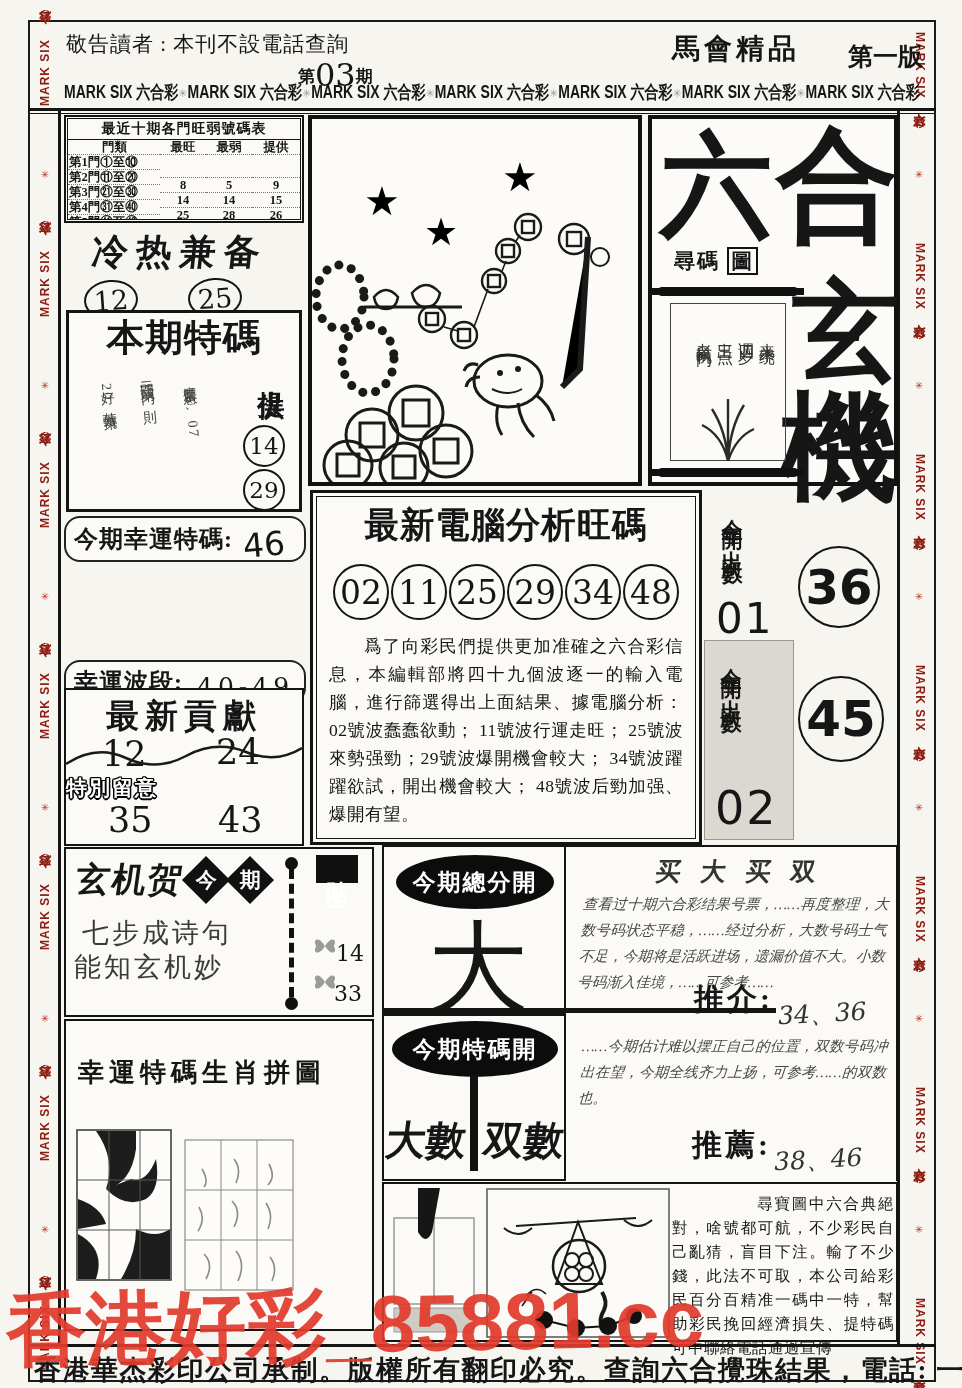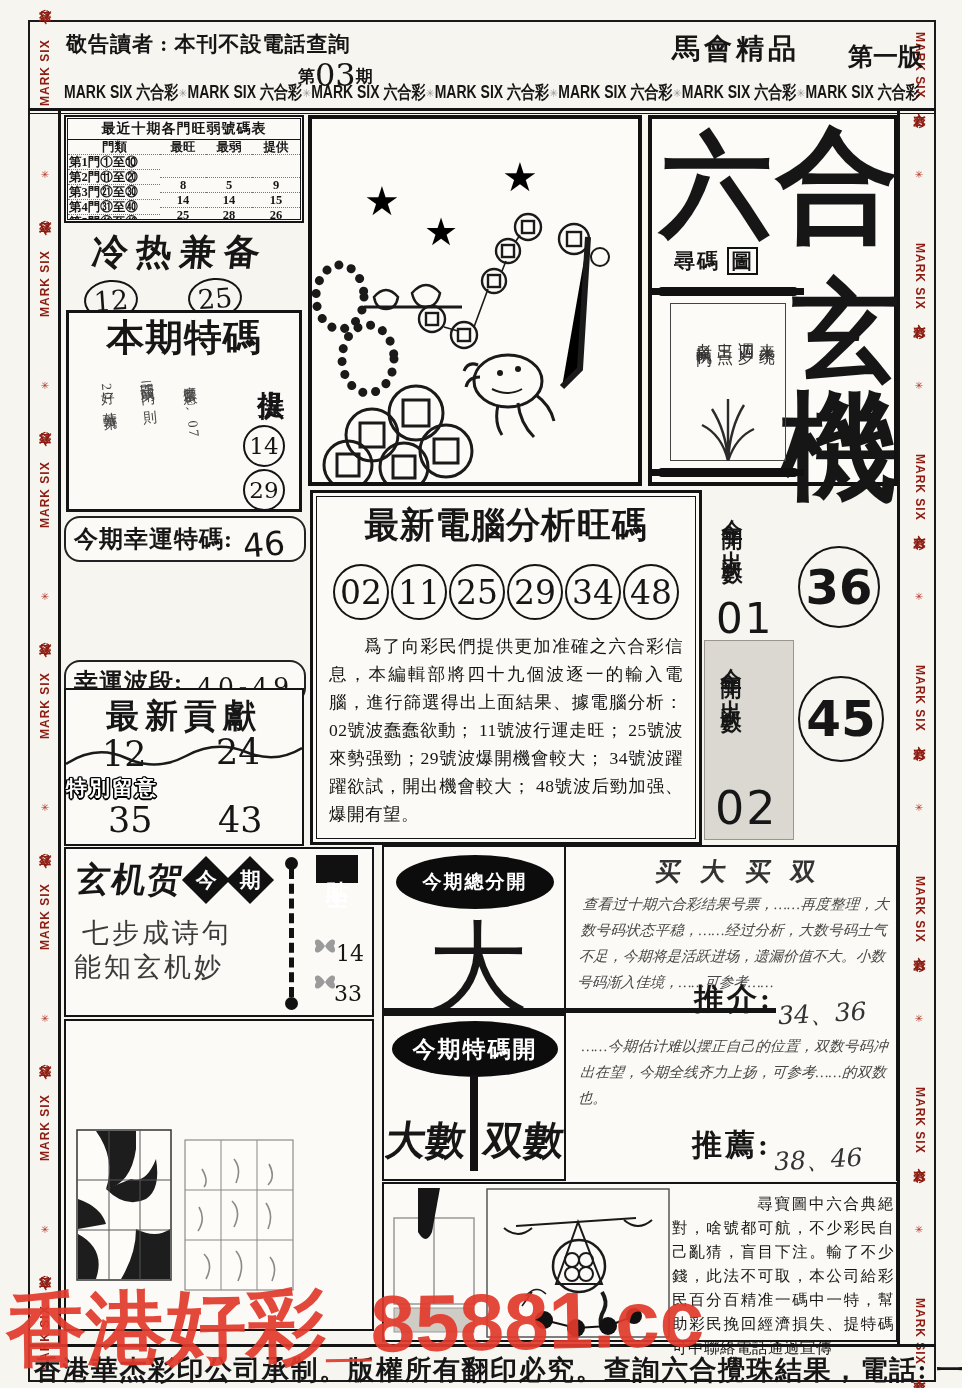--- a/index.html
+++ b/index.html
@@ -13,21 +13,21 @@
   .thin{height:1px}
 
   
   .strip{width:34px;display:flex;flex-direction:column;align-items:center;justify-content:space-between;padding:6px 0}
   .side-label{writing-mode:vertical-rl;text-orientation:mixed;font-family:"Liberation Sans","DejaVu Sans",sans-serif;
               font-weight:bold;font-size:12px;color:#8d1c12;letter-spacing:1px;white-space:nowrap}
   .strip-l .side-label{transform:rotate(180deg)}
   .strip-star{color:#b5352a;font-size:10px}
 
   
-  .notice{font-size:21px;font-weight:bold;letter-spacing:1px}
+  .notice{font-size:21px;font-weight:normal;letter-spacing:1px}
   .main-title{font-size:42px;font-weight:900;letter-spacing:34px;white-space:nowrap}
   .sub-title{font-size:28px;font-weight:900;letter-spacing:4px}
   .edition{font-size:25px;font-weight:bold}
   .issue{font-size:17px;font-weight:bold}
   .issue b{font-size:32px;font-weight:400;font-family:"DejaVu Serif",serif;vertical-align:-4px}
   .brand-row{display:flex;align-items:center;justify-content:space-between;width:836px}
   .brand{font-family:"Liberation Sans","DejaVu Sans",sans-serif;font-weight:bold;font-size:14px;white-space:nowrap;transform:scale(1,1.25)}
   .bsep{color:#999;font-size:11px}
 
   
@@ -280,20 +280,21 @@
       <path d="M12 10 C6 0 0 4 4 10 C0 16 6 20 12 10 C18 0 24 4 20 10 C24 16 18 20 12 10Z" fill="#9b9b9b"></path>
     </svg>
     <span class="abs tipnum" style="right:8px;top:92px">14</span>
     <svg class="abs" style="right:34px;top:122px" width="26" height="22" viewBox="0 0 24 20">
       <path d="M12 10 C6 0 0 4 4 10 C0 16 6 20 12 10 C18 0 24 4 20 10 C24 16 18 20 12 10Z" fill="#9b9b9b"></path>
     </svg>
     <span class="abs tipnum" style="right:10px;top:132px">33</span>
   </div>
 
   <div class="abs puzzle">
+    <div class="pz-title">幸運特碼生肖拼圖</div>
     <svg class="abs" style="left:10px;top:108px" width="96" height="152" viewBox="0 0 96 152">
       <rect x="1" y="1" width="94" height="150" fill="#fdfcf9" stroke="#333" stroke-width="1.5"></rect>
       <path d="M20 2 Q40 30 30 60 Q55 55 60 20 L60 2 Z" fill="#1d1d1d"></path>
       <path d="M30 60 Q50 80 70 70 Q85 60 80 30 Q70 55 55 50 Z" fill="#1d1d1d"></path>
       <path d="M2 70 Q25 78 30 95 L2 100 Z" fill="#1d1d1d"></path>
       <path d="M2 105 Q30 120 20 150 L2 150 Z" fill="#1d1d1d"></path>
       <path d="M60 100 Q80 110 94 100 L94 150 L45 150 Q60 125 60 100Z" fill="#1d1d1d"></path>
       <line x1="1" y1="51" x2="95" y2="51" stroke="#555" stroke-width="1"></line>
       <line x1="1" y1="101" x2="95" y2="101" stroke="#555" stroke-width="1"></line>
       <line x1="33" y1="1" x2="33" y2="151" stroke="#555" stroke-width="1"></line>
@@ -382,21 +383,21 @@
       <div class="abs yo-labels" style="left:12px;top:10px">
         <div>今年開</div>
         <div>出次數</div>
       </div>
       <div class="abs yo-idx" style="left:10px;top:140px;font-size:46px">02</div>
     </div>
     <span class="abs circ bigc" style="left:96px;top:186px;width:86px;height:86px;font-size:50px">45</span>
   </div>
 
   <div class="abs tcol">
-    <div class="oval" style="position:absolute;left:12px;top:8px;width:158px;height:54px;font-size:19px;letter-spacing:2px">今期總分開</div>
+    <div class="oval" style="position:absolute;left:12px;top:8px;width:158px;height:54px;font-size:23px;letter-spacing:2px">今期總分開</div>
     <div class="abs big-da" style="left:44px;top:72px">大</div>
     <div class="abs hl" style="left:-2px;top:164px;width:188px;height:5px"></div>
     <div class="oval" style="position:absolute;left:8px;top:174px;width:166px;height:56px;font-size:23px;letter-spacing:2px">今期特碼開</div>
     <div class="abs" style="left:86px;top:228px;width:8px;height:96px;background:#111"></div>
     <div class="abs dn" style="left:2px;top:266px">大數</div>
     <div class="abs dn" style="left:100px;top:266px">双數</div>
   </div>
 
   <div class="abs article">
     <div class="abs art-title" style="left:90px;top:8px">买大买双</div>

